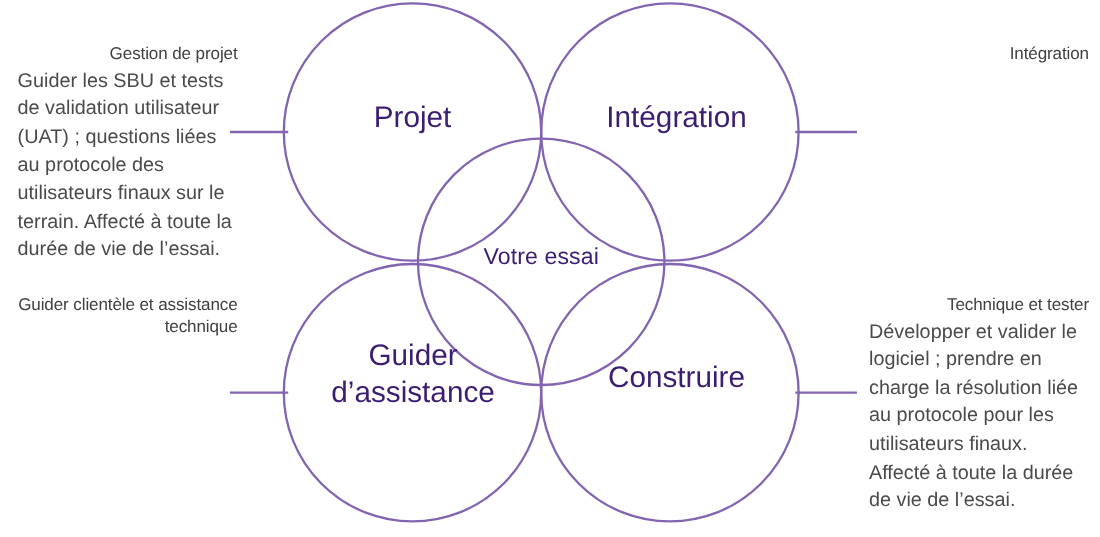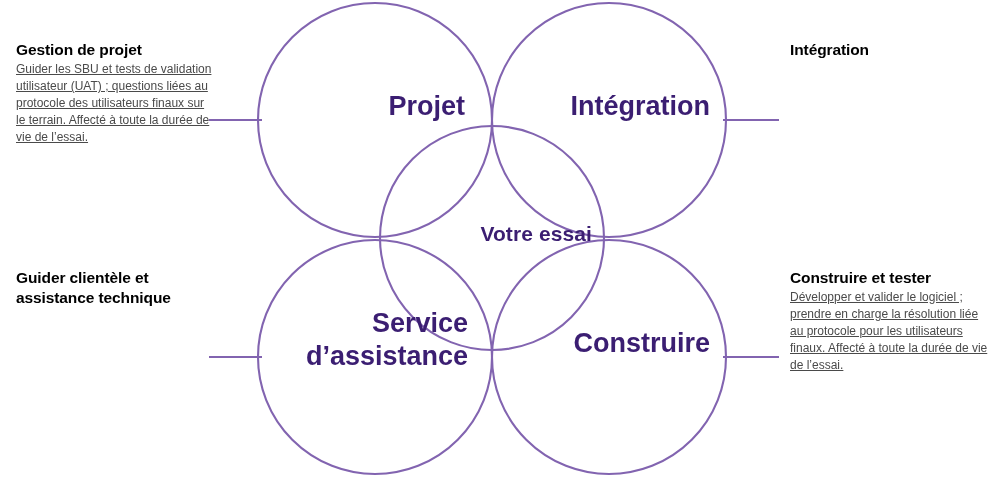--- a/index.html
+++ b/index.html
@@ -23,62 +23,61 @@
     width: 1000px;
     height: 488px;
   }
 
   .callout {
     position: absolute;
     width: 200px;
   }
   .callout-title {
     font-size: 15.5px;
-    font-weight: bold;
-    color: #000000;
+    font-weight: normal;
+    color: #404040;
     line-height: 1.28;
     margin: 0 0 1px 0;
     letter-spacing: -0.1px;
+    text-align: right;
   }
   .callout-body {
-    font-size: 12px;
+    font-size: 18px;
     color: #4a4a4a;
     line-height: 1.42;
     margin: 0;
-    text-decoration: underline;
   }
 
   #callout-project      { left: 16px;  top: 40px; }
   #callout-integration  { left: 790px; top: 40px; }
   #callout-support      { left: 16px;  top: 268px; }
   #callout-build        { left: 790px; top: 268px; }
 
   .circle-label {
     position: absolute;
     color: #3b1e72;
     font-size: 27px;
     line-height: 1.22;
-    text-align: right;
+    text-align: center;
     white-space: pre-line;
-    font-weight: bold;
   }
   #label-projet      { left: 285px; top: 90px;  width: 180px; }
   #label-integration { left: 520px; top: 90px;  width: 190px; }
   #label-service     { left: 283px; top: 307px; width: 185px; }
   #label-technique   { left: 520px; top: 327px; width: 190px; }
 
   #label-center {
     position: absolute;
     left: 392px;
     top: 222px;
     width: 200px;
-    text-align: right;
+    text-align: center;
     color: #3b1e72;
     font-size: 21px;
-    font-weight: bold;
+    font-weight: normal;
     letter-spacing: 0.1px;
   }
 </style>
 </head>
 <body>
 
 <svg id="venn-canvas" viewBox="0 0 1000 488" aria-hidden="true">
   <g fill="none" stroke="#8264b0" stroke-width="2.1">
     <line x1="209" y1="120" x2="262" y2="120"></line>
     <line x1="209" y1="357" x2="262" y2="357"></line>
@@ -88,35 +87,35 @@
     <circle cx="375" cy="120" r="117"></circle>
     <circle cx="609" cy="120" r="117"></circle>
     <circle cx="375" cy="357" r="117"></circle>
     <circle cx="609" cy="357" r="117"></circle>
     <circle cx="492" cy="238" r="112"></circle>
   </g>
 </svg>
 
 <div class="circle-label" id="label-projet">Projet</div>
 <div class="circle-label" id="label-integration">Intégration</div>
-<div class="circle-label" id="label-service">Service
+<div class="circle-label" id="label-service">Guider
 d’assistance</div>
 <div class="circle-label" id="label-technique">Construire</div>
 
 <div id="label-center">Votre essai</div>
 
 <div class="callout" id="callout-project">
   <p class="callout-title">Gestion de projet</p>
   <p class="callout-body">Guider les SBU et tests de validation utilisateur (UAT) ; questions liées au protocole des utilisateurs finaux sur le terrain. Affecté à toute la durée de vie de l’essai.</p>
 </div>
 
 <div class="callout" id="callout-integration">
   <p class="callout-title">Intégration</p>
 </div>
 
 <div class="callout" id="callout-support">
   <p class="callout-title">Guider clientèle et assistance technique</p>
 </div>
 
 <div class="callout" id="callout-build">
-  <p class="callout-title">Construire et tester</p>
+  <p class="callout-title">Technique et tester</p>
   <p class="callout-body">Développer et valider le logiciel ; prendre en charge la résolution liée au protocole pour les utilisateurs finaux. Affecté à toute la durée de vie de l’essai.</p>
 </div>
 
 </body></html>

